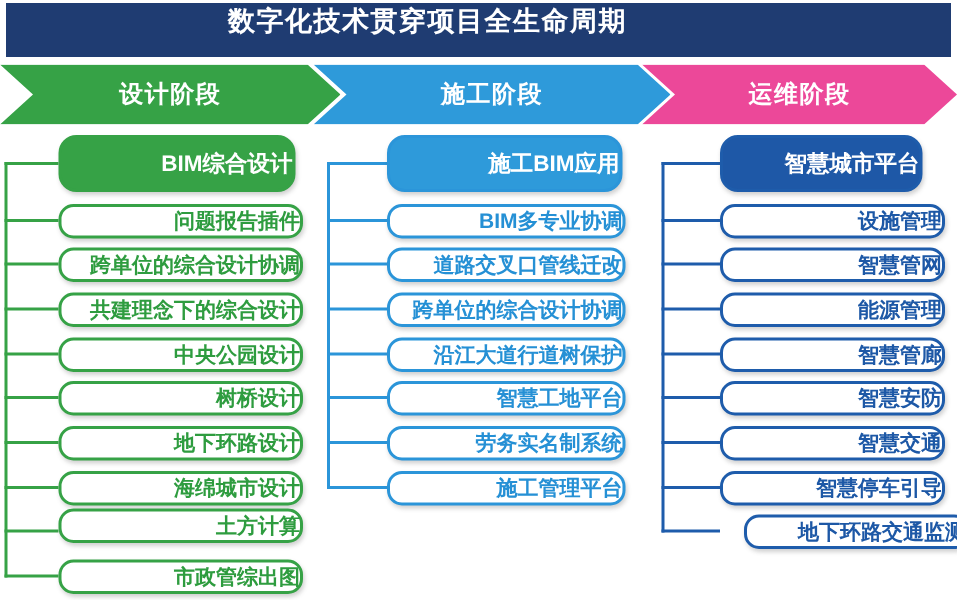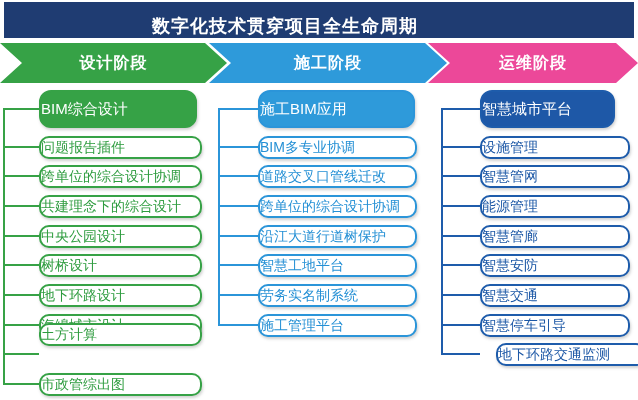--- a/index.html
+++ b/index.html
@@ -9,21 +9,21 @@
     font-family:"Liberation Sans", sans-serif;
     position:relative;
     overflow:hidden;
   }
   .canvas { position:absolute; inset:0; }
 
   
   .banner {
     position:absolute; left:4px; top:2px; width:630px; height:36px;
     background:#1f3c72;
-    display:flex; align-items:flex-end; justify-content:center;
+    display:flex; align-items:flex-start; justify-content:center;
     padding-right:68px; box-sizing:border-box;
   }
   .banner span { color:#ffffff; font-size:18px; font-weight:600; letter-spacing:1px; }
 
   
   .arrow {
     position:absolute; top:43px; height:40px;
     display:flex; align-items:center; justify-content:center;
     color:#fff; font-size:16px; font-weight:600; letter-spacing:1px;
     clip-path: polygon(0 0, calc(100% - 22px) 0, 100% 50%, calc(100% - 22px) 100%, 0 100%, 22px 50%);
@@ -36,26 +36,26 @@
   .vline, .stub { position:absolute; }
   .vline { width:2px; }
   .stub  { height:2px; }
   .lg { background:#36a246; }
   .lb { background:#2b95d9; }
   .ld { background:#1e5cab; }
 
   
   .box {
     position:absolute;
-    display:flex; align-items:center; justify-content:flex-start;
+    display:flex; align-items:center; justify-content:flex-end;
     background:#ffffff;
     border:2px solid;
     border-radius:10px;
     box-sizing:border-box;
-    font-weight:normal;
+    font-weight:bold;
     box-shadow:1px 2px 3px rgba(90,90,90,.28);
     white-space:nowrap;
   }
   .item { height:23px; font-size:14px; }
   .hdr  { height:38px; font-size:15px; border-radius:12px; color:#fff; }
 
   .g      { border-color:#36a246; color:#2e9c3f; }
   .g.hdr  { background:#36a246; color:#fff; }
   .b      { border-color:#2b95d9; color:#2590d5; }
   .b.hdr  { background:#2e9ada; color:#fff; }
@@ -111,21 +111,21 @@
     </div>
     <div class="box item g" style="left:39px;top:254px;width:163px">
       <span>树桥设计</span>
     </div>
     <div class="box item g" style="left:39px;top:284px;width:163px">
       <span>地下环路设计</span>
     </div>
     <div class="box item g" style="left:39px;top:314px;width:163px">
       <span>海绵城市设计</span>
     </div>
-    <div class="box item g" style="left:39px;top:323px;width:163px">
+    <div class="box item g" style="left:39px;top:339px;width:163px">
       <span>土方计算</span>
     </div>
     <div class="box item g" style="left:39px;top:373px;width:163px">
       <span>市政管综出图</span>
     </div>
   </div>
 
   <div>
     <div class="vline lb" style="left:218px;top:108px;height:218px"></div>
     <div class="stub lb" style="left:218px;top:108px;width:40px"></div>

